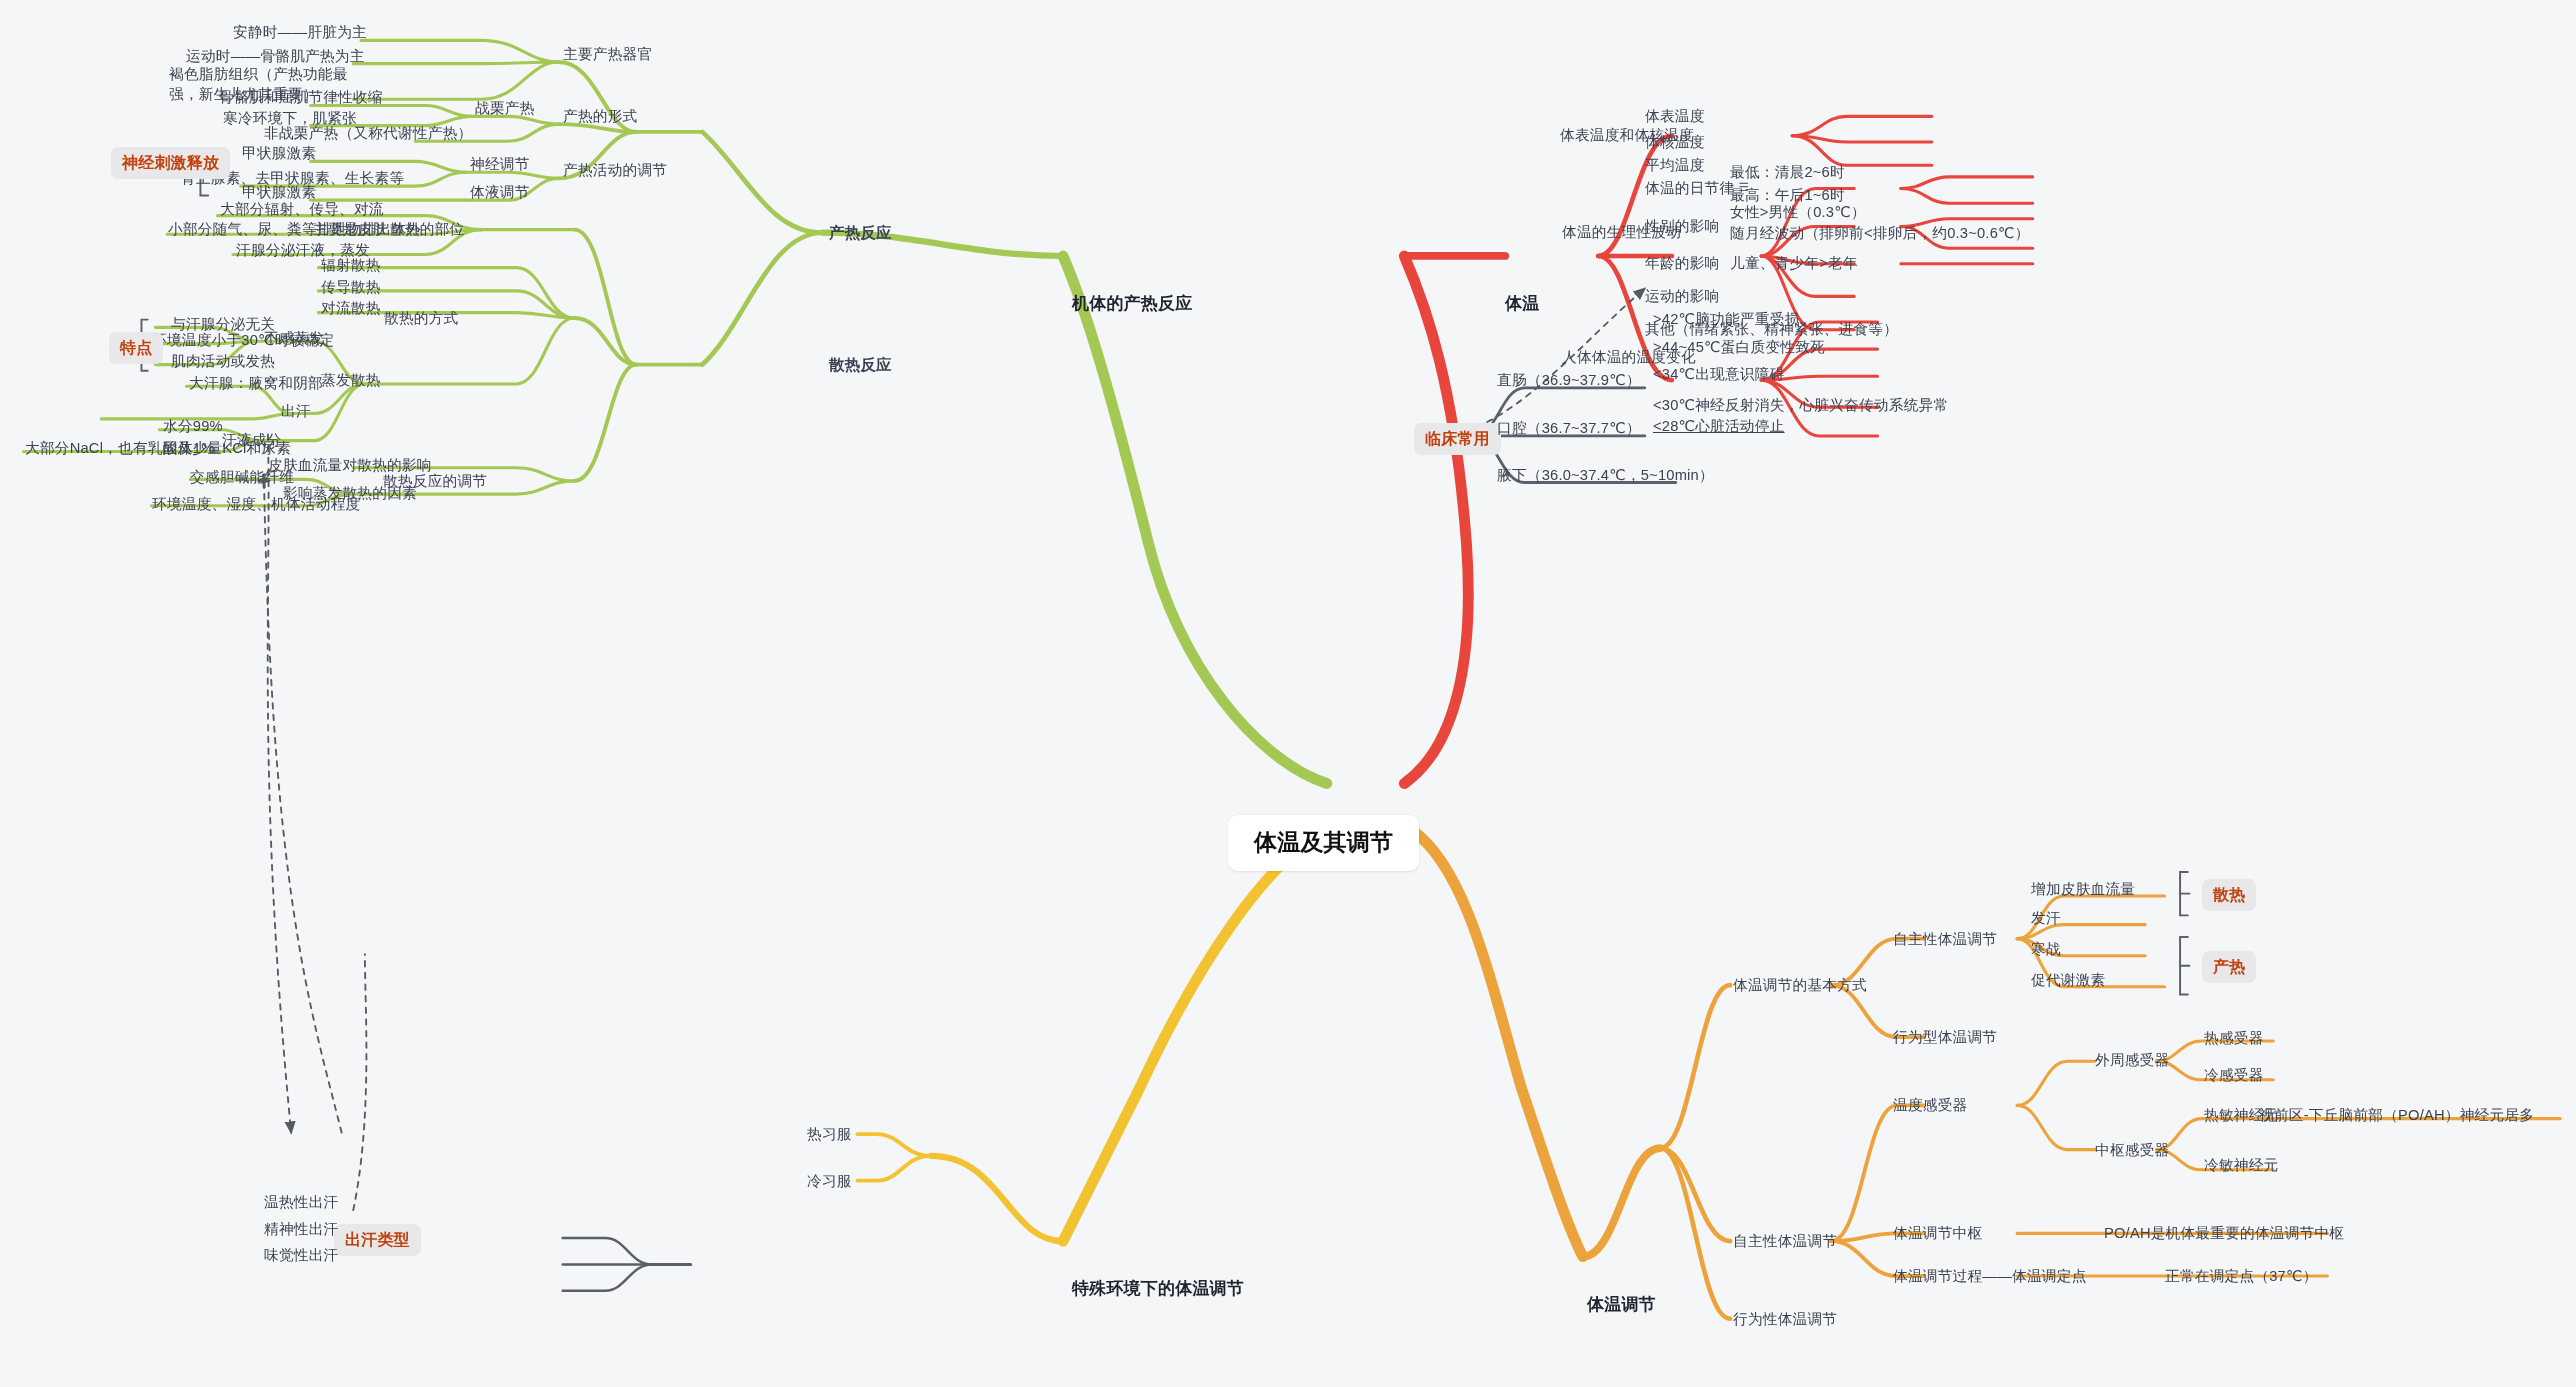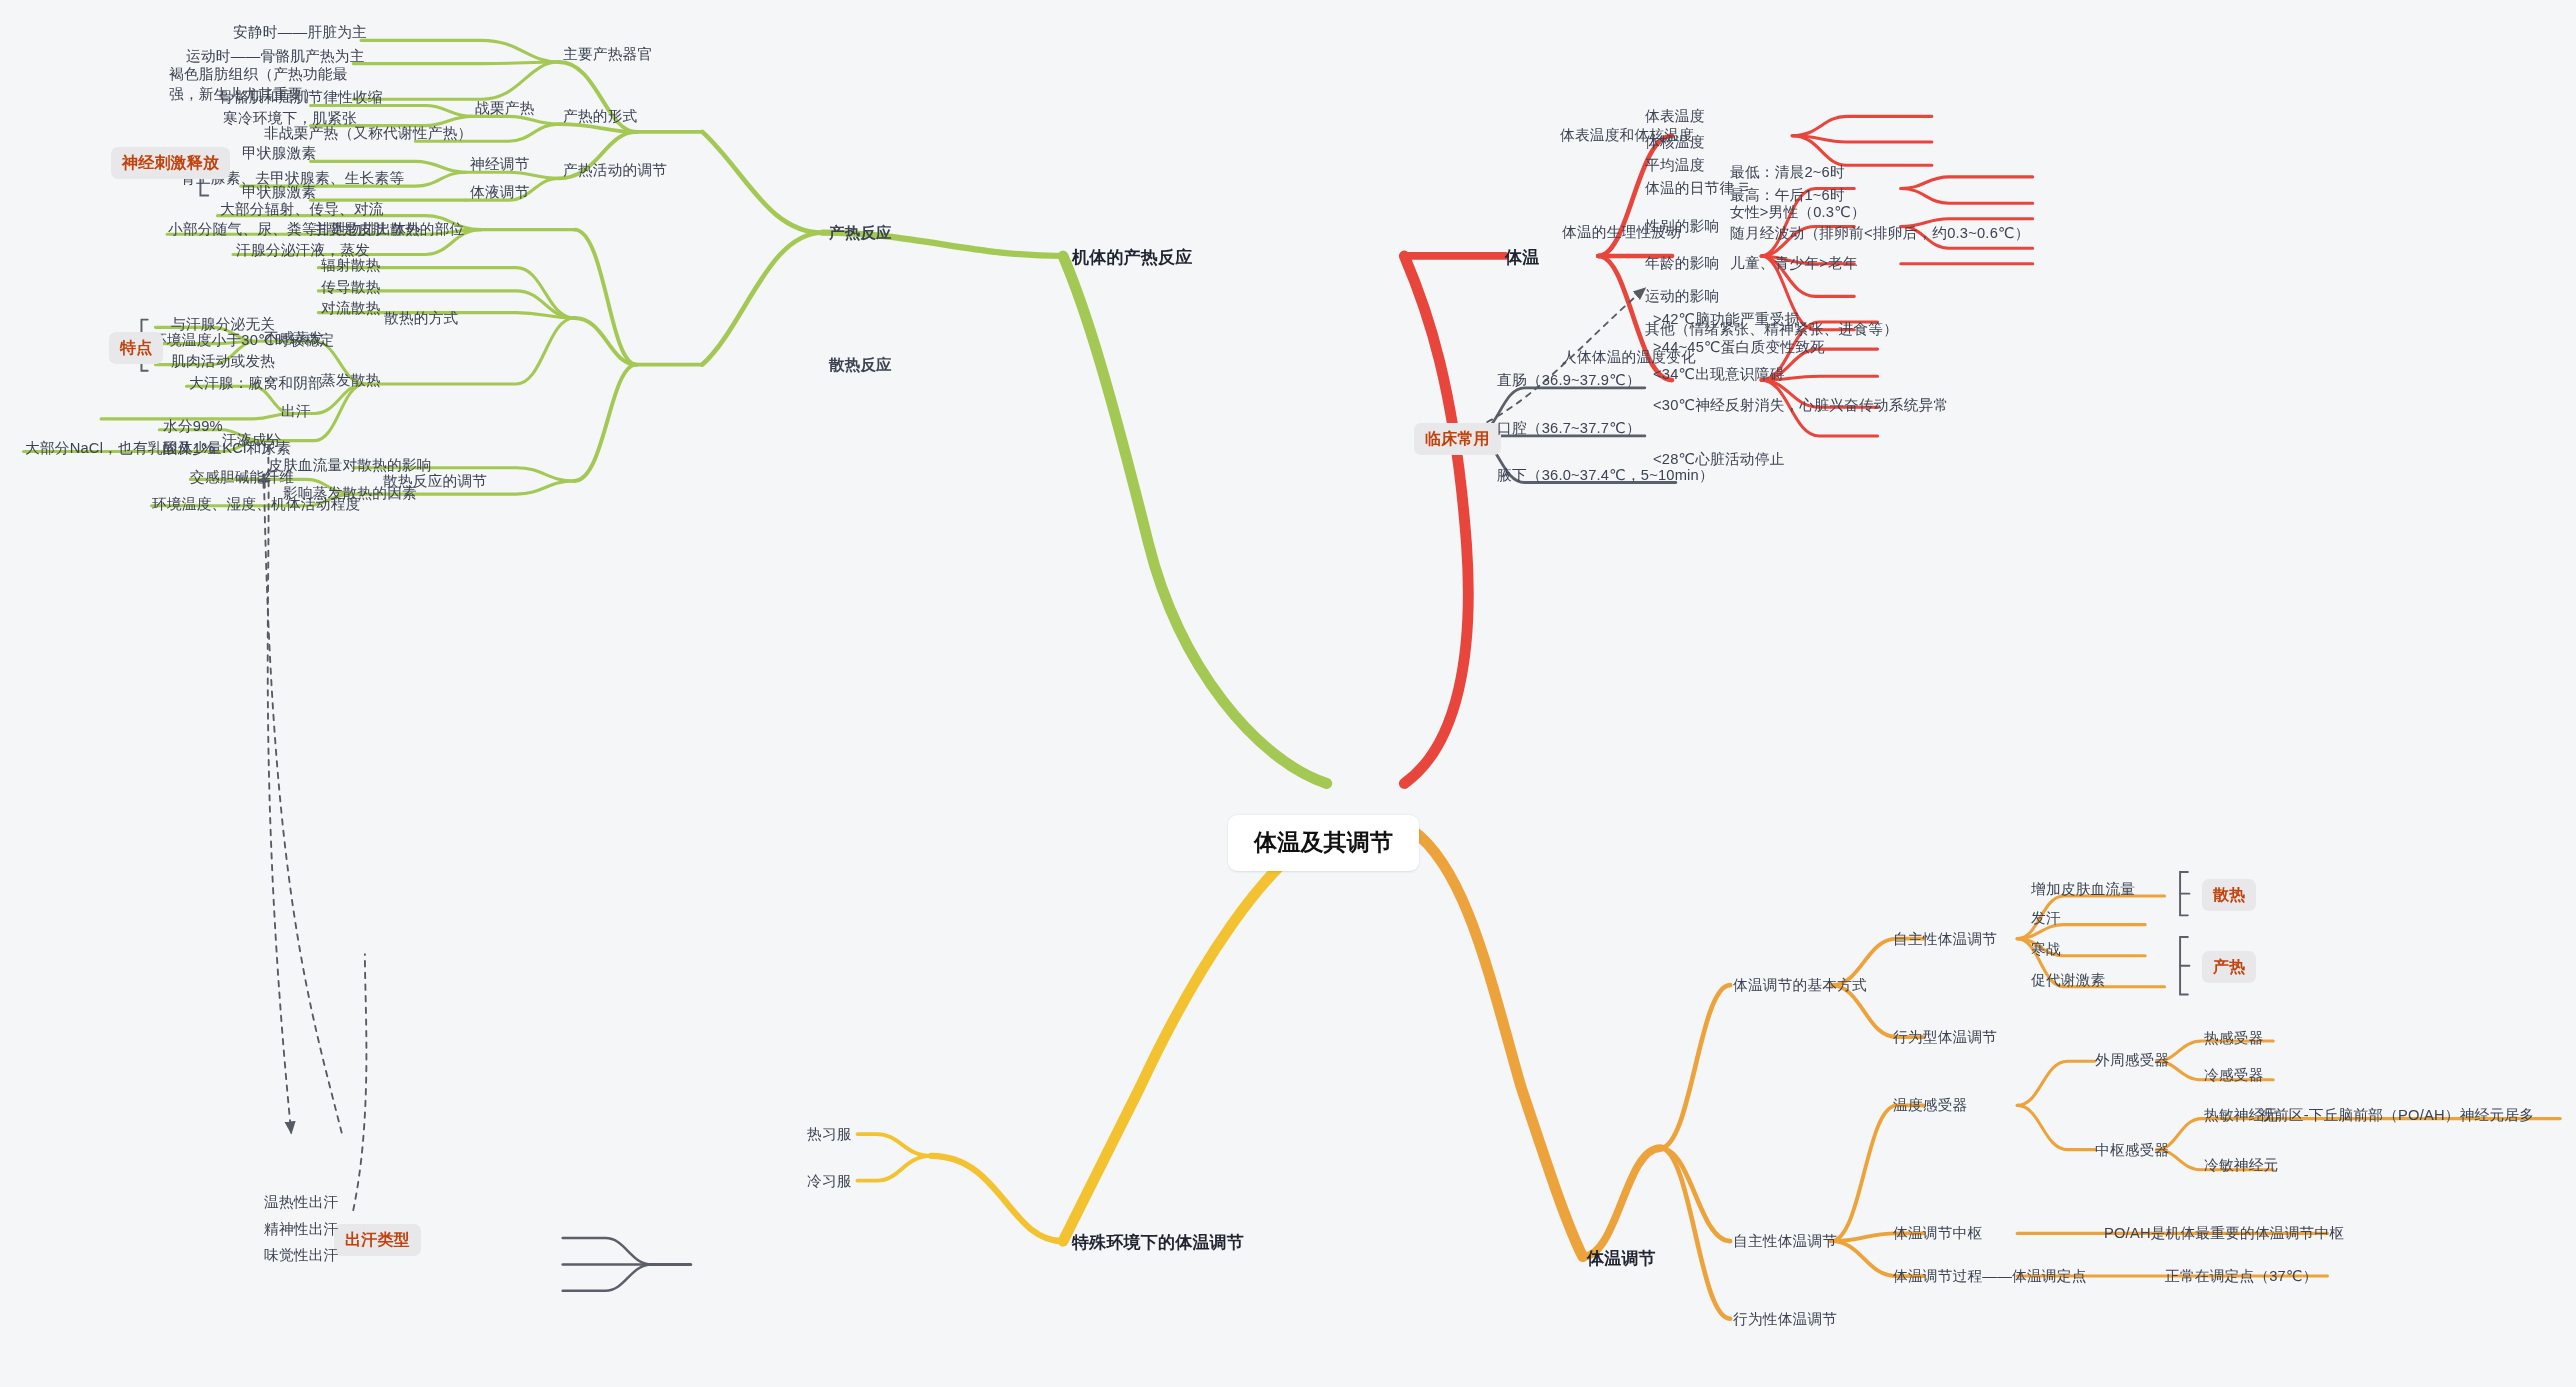--- a/index.html
+++ b/index.html
@@ -41,20 +41,21 @@
     padding: 12.4px 26px;
     font-weight: bold;
     font-size: 23px;
     color: #111;
     box-shadow: 0 0.8px 2.3px rgba(0,0,0,.10);
   }
   .trunk-label {
     font-weight: bold;
     font-size: 17px;
     color: #1f2430;
+    margin-top: 46px;
   }
   .sub-strong { font-weight: bold; }
 
   .note {
     background:#e8e8ea;
     border-radius:7.8px;
     padding:9.3px 14px;
     font-weight:bold;
     font-size:14.7px;
     color:#2b303b;
@@ -345,21 +346,21 @@
 <div class="node" style="left:1730px; top:254px;">儿童、青少年&gt;老年</div>
 
 <div class="node" style="left:1645px; top:287px;">运动的影响</div>
 <div class="node" style="left:1645px; top:320px;">其他（情绪紧张、精神紧张、进食等）</div>
 
 <div class="node" style="left:1562px; top:348px;">人体体温的温度变化</div>
 <div class="node" style="left:1653px; top:310px;">&gt;42℃脑功能严重受损</div>
 <div class="node" style="left:1653px; top:338px;">&gt;44~45℃蛋白质变性致死</div>
 <div class="node" style="left:1653px; top:365px;">&lt;34℃出现意识障碍</div>
 <div class="node" style="left:1653px; top:396px;">&lt;30℃神经反射消失，心脏兴奋传动系统异常</div>
-<div class="node" style="left:1653px; top:450px;">&lt;28℃心脏活动停止</div>
+<div class="node" style="left:1653px; top:417px;text-decoration:underline;">&lt;28℃心脏活动停止</div>
 
 <div class="node trunk-label" style="left:1587px; top:1248px;">体温调节</div>
 
 <div class="node" style="left:1733px; top:976px;">体温调节的基本方式</div>
 <div class="node" style="left:1893px; top:930px;">自主性体温调节</div>
 <div class="node" style="left:1893px; top:1028px;">行为型体温调节</div>
 
 <div class="node" style="left:2031px; top:880px;">增加皮肤血流量</div>
 <div class="node" style="left:2031px; top:909px;">发汗</div>
 <div class="node" style="left:2031px; top:940px;">寒战</div>

